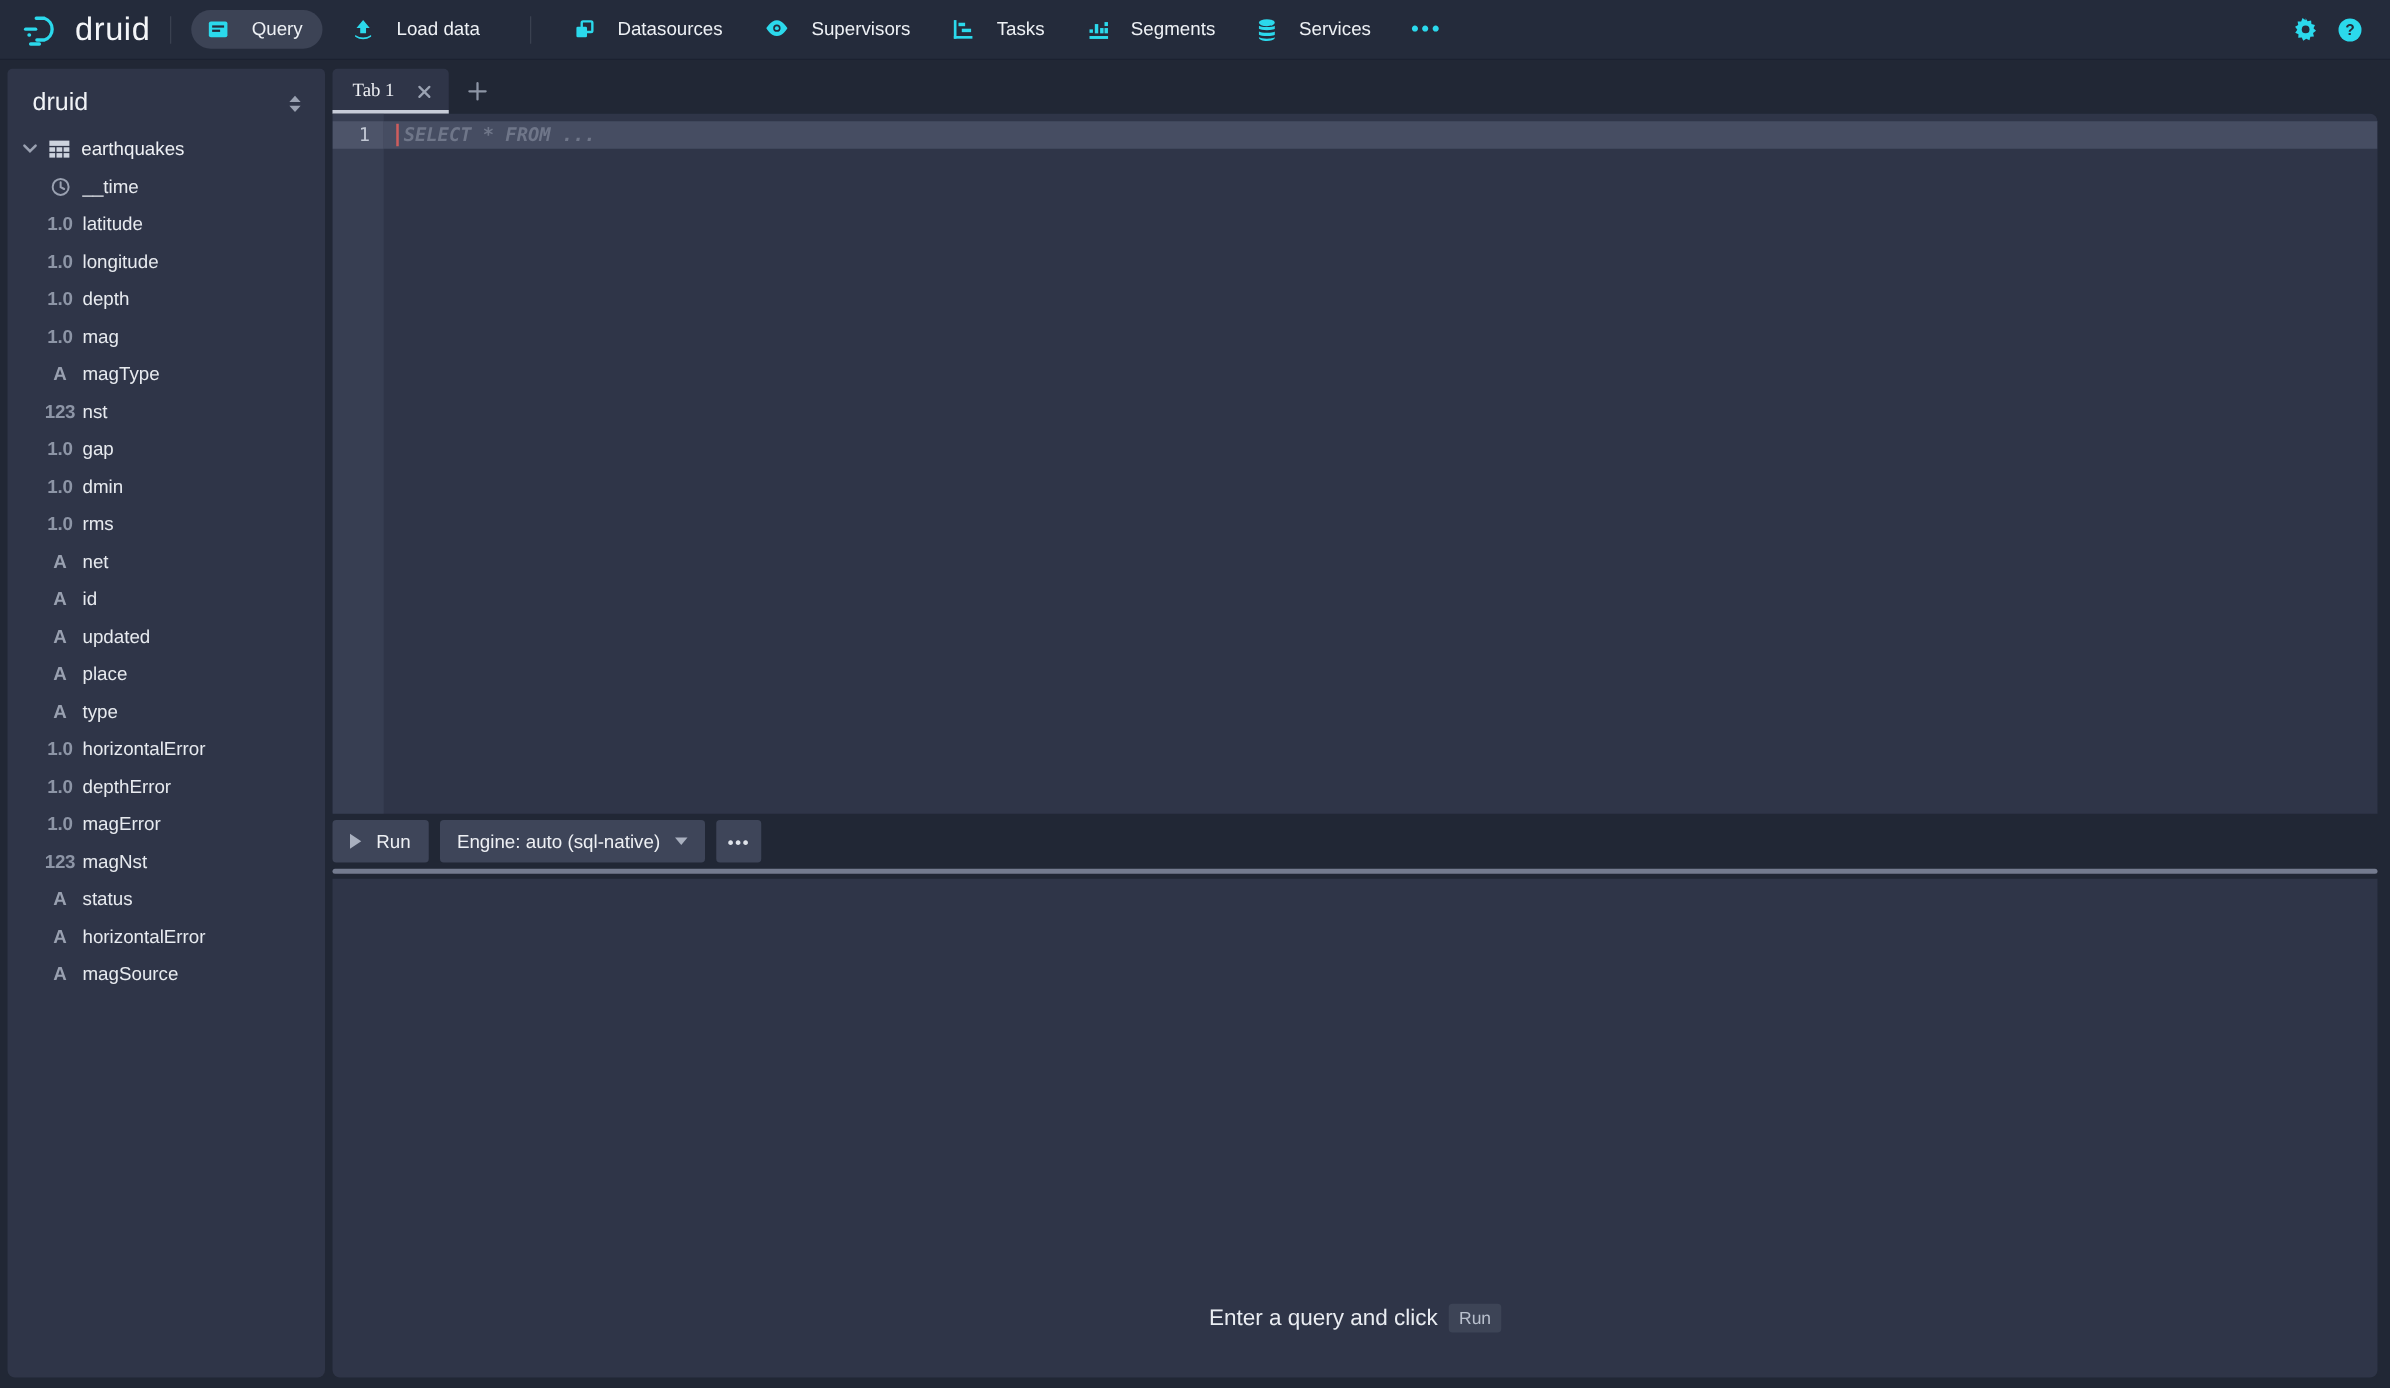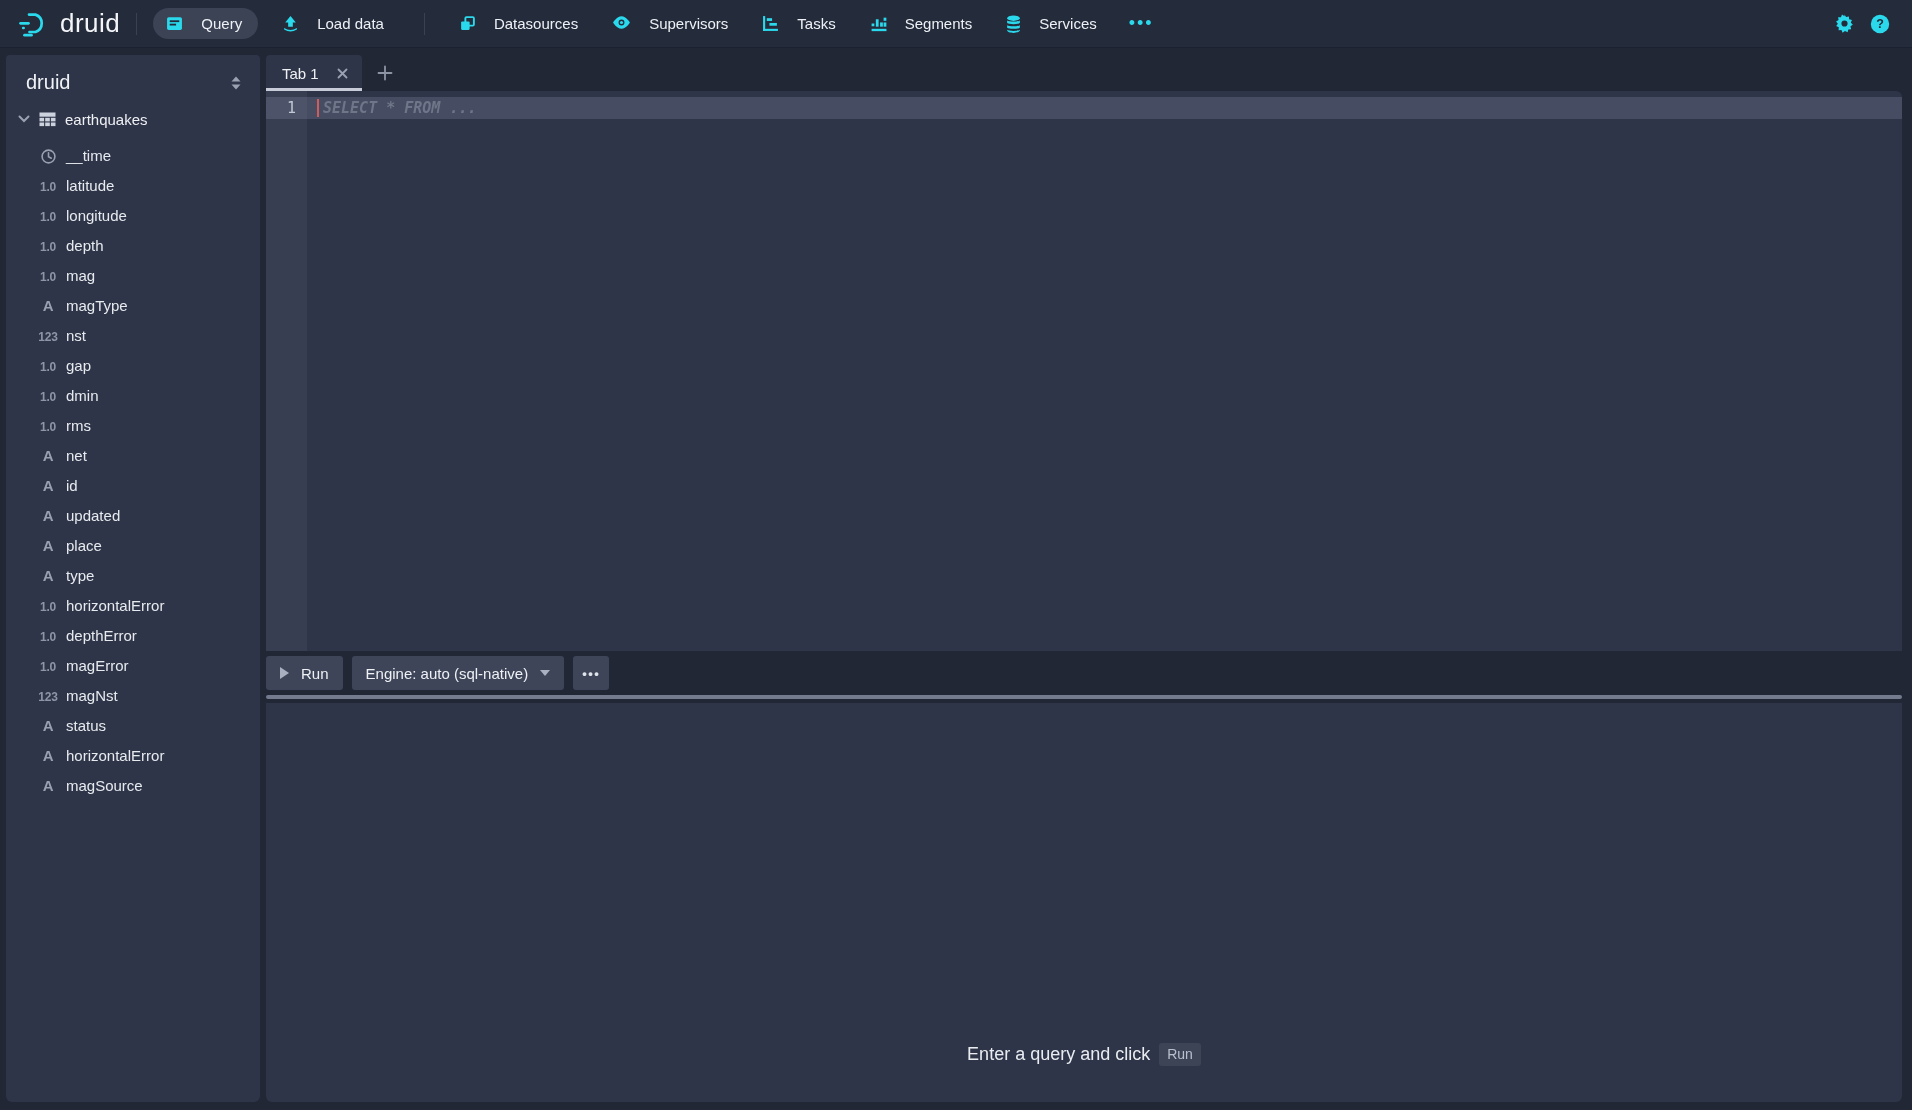--- a/index.html
+++ b/index.html
@@ -79,44 +79,45 @@
     display:flex;align-items:center;gap:9px;
     height:30px;
     padding-left:12px;
     cursor:pointer;
   }
   .tree-table .chev{color:var(--muted);display:flex;}
   .tree-table .ticon{color:#cdd3de;display:flex;}
   .tree-table .tname{color:#eef0f4;}
   .col-list{list-style:none;}
   .col-row{
-    display:flex;align-items:flex-end;
+    display:flex;align-items:center;
     height:30px;
     padding-left:30px;
     cursor:pointer;
   }
   .type-cell{
     width:24px;flex:none;
     display:flex;align-items:center;justify-content:center;
     color:#8d95a6;
   }
-  .type-glyph{font-size:12px;font-weight:700;letter-spacing:-.2px;}
+  .type-glyph{font-size:15px;font-weight:700;letter-spacing:-.2px;}
   .type-glyph[data-icon-for="string"]{font-size:15px;font-weight:600;color:#99a0b0;}
   .col-name{margin-left:6px;color:#e7eaef;}
   
   .workbench{flex:1;display:flex;flex-direction:column;min-width:0;}
   .tabbar{height:36px;display:flex;align-items:stretch;flex:none;}
   .tab{
     background:var(--panel);
     border-radius:4px 4px 0 0;
     display:flex;align-items:center;
     padding:0 12px 0 16px;
     position:relative;
     cursor:pointer;
     min-width:90px;
+    font-family:Liberation Serif, serif;
   }
   .tab::after{
     content:"";position:absolute;left:0;right:0;bottom:0;height:3px;
     background:var(--underline);
   }
   .tab-label{margin-right:16px;color:#eef0f4;}
   .tab-close{color:#9aa2b2;display:flex;cursor:pointer;padding:2px;}
   .tab-add{
     display:flex;align-items:center;justify-content:center;
     width:34px;color:#8d95a5;cursor:pointer;margin-left:6px;

